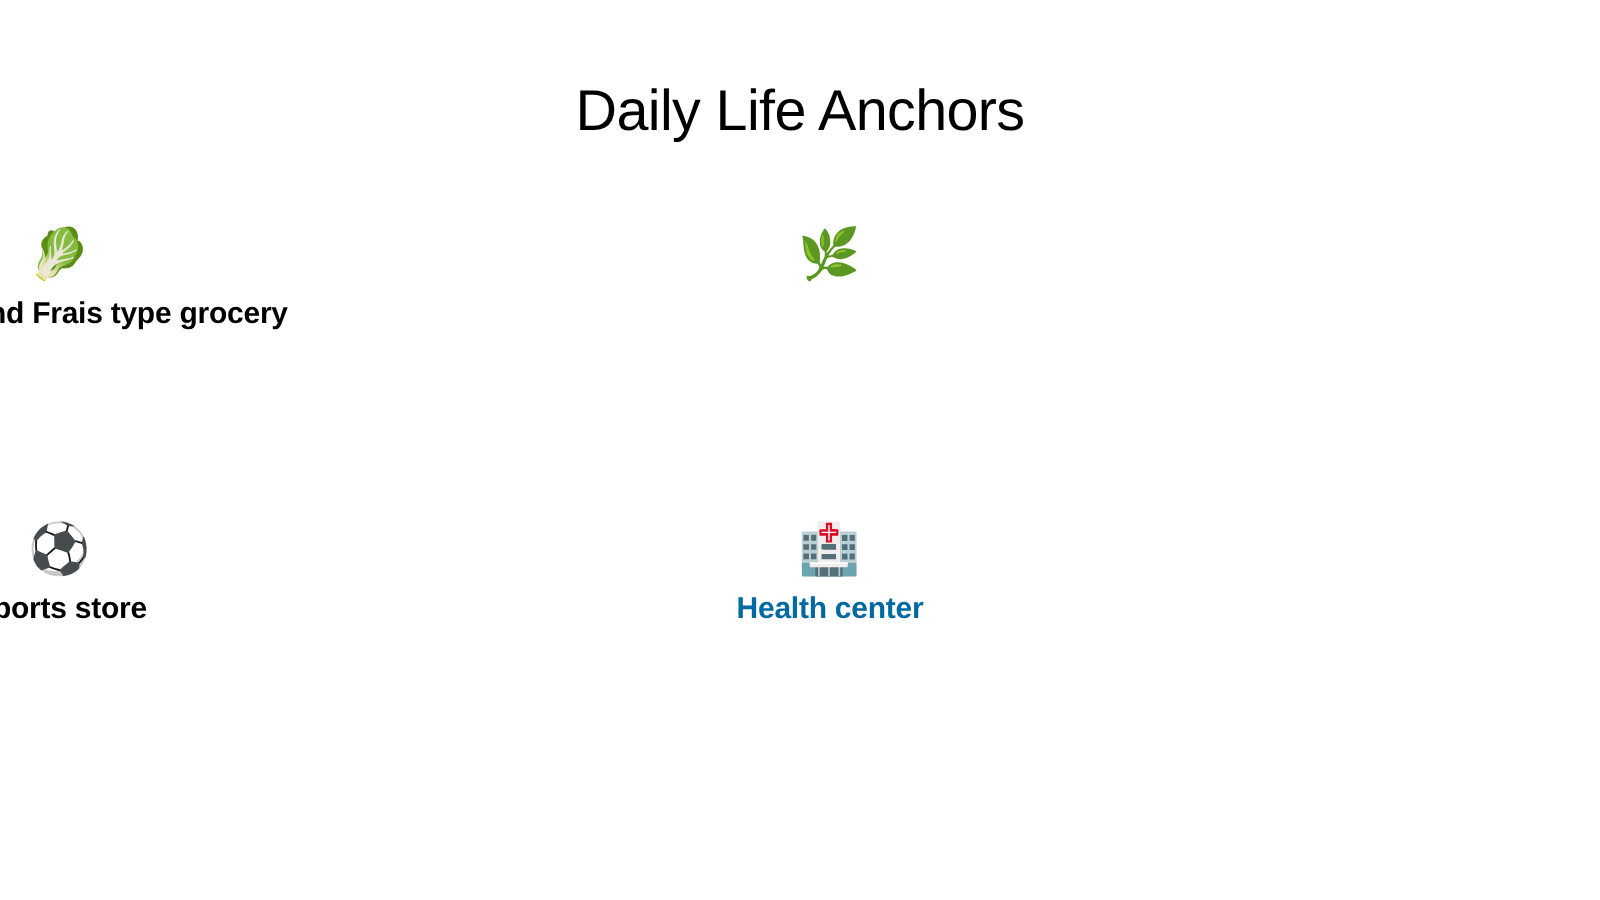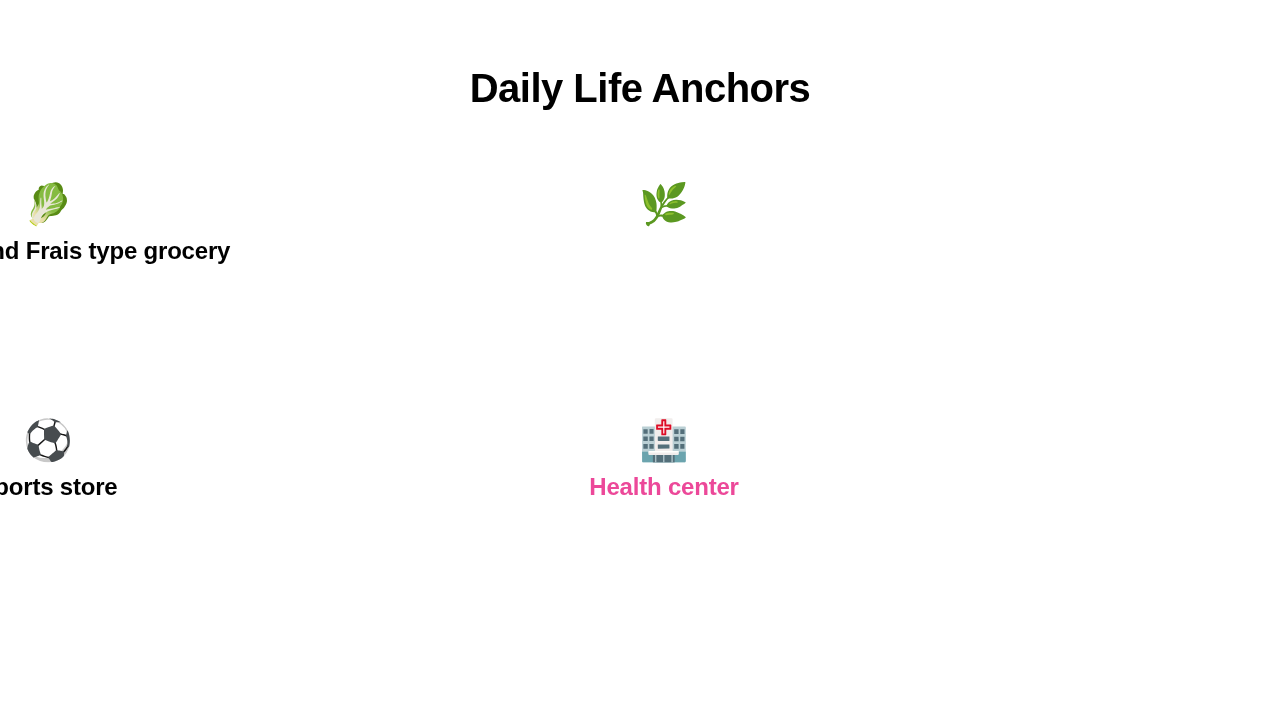--- a/index.html
+++ b/index.html
@@ -25,22 +25,22 @@
   }
 
   
   .slide-title {
     position: absolute;
     left: 0;
     top: 52px;
     width: 1280px;
     text-align: center;
     font-family: "Liberation Sans", "DejaVu Sans", sans-serif;
-    font-size: 40px;
-    font-weight: 700;
+    font-size: 46px;
+    font-weight: 400;
     line-height: 72px;
     letter-spacing: -0.5px;
     color: #000000;
     white-space: nowrap;
   }
 
   
   .anchor-grid {
     position: absolute;
     left: 24px;
@@ -113,17 +113,17 @@
       <span class="anchor-icon">🌿</span>
     </div>
 
     <div class="anchor-item row-b col-1">
       <span class="anchor-icon">⚽</span>
       <span class="anchor-label" style="color: rgb(0, 0, 0);">Sports store</span>
     </div>
 
     <div class="anchor-item row-b col-2">
       <span class="anchor-icon">🏥</span>
-      <span class="anchor-label" style="color: #ec4899;">Health center</span>
+      <span class="anchor-label" style="color: #0369a1;">Health center</span>
     </div>
 
   </div>
 </div>
 
 </body></html>

